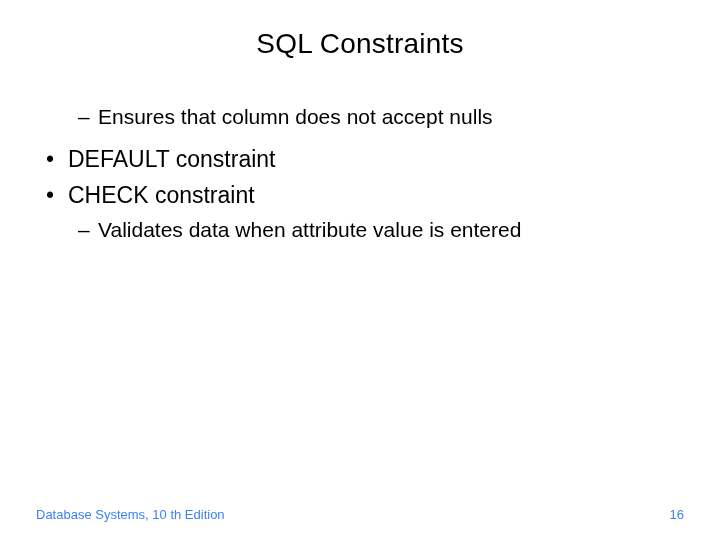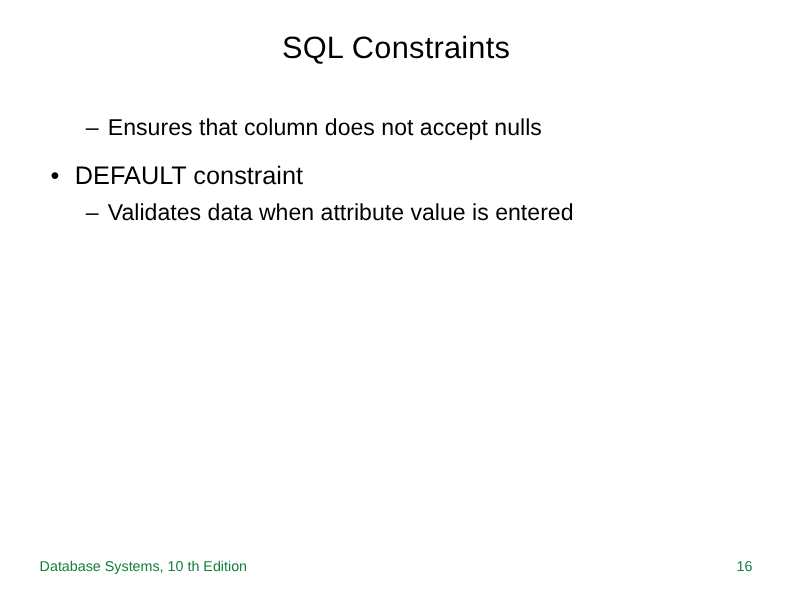--- a/index.html
+++ b/index.html
@@ -49,33 +49,34 @@
     top: 0;
   }
   .footer {
     position: absolute;
     bottom: 18px;
     left: 36px;
     right: 36px;
     display: flex;
     justify-content: space-between;
     font-size: 13px;
-    color: #15803d;
+    color: #3b82f6;
   }
 </style>
 </head>
 <body>
 
 <div class="title">SQL Constraints</div>
 
 <div class="content">
   <div class="sub-item">Ensures that column does not accept nulls</div>
 
 
   <div class="bullet-item">DEFAULT constraint</div>
 
+  <div class="bullet-item">CHECK constraint</div>
   <div class="sub-item">Validates data when attribute value is entered</div>
 </div>
 
 <div class="footer">
   <span>Database Systems, 10 th Edition</span>
   <span>16</span>
 </div>
 
 </body></html>

